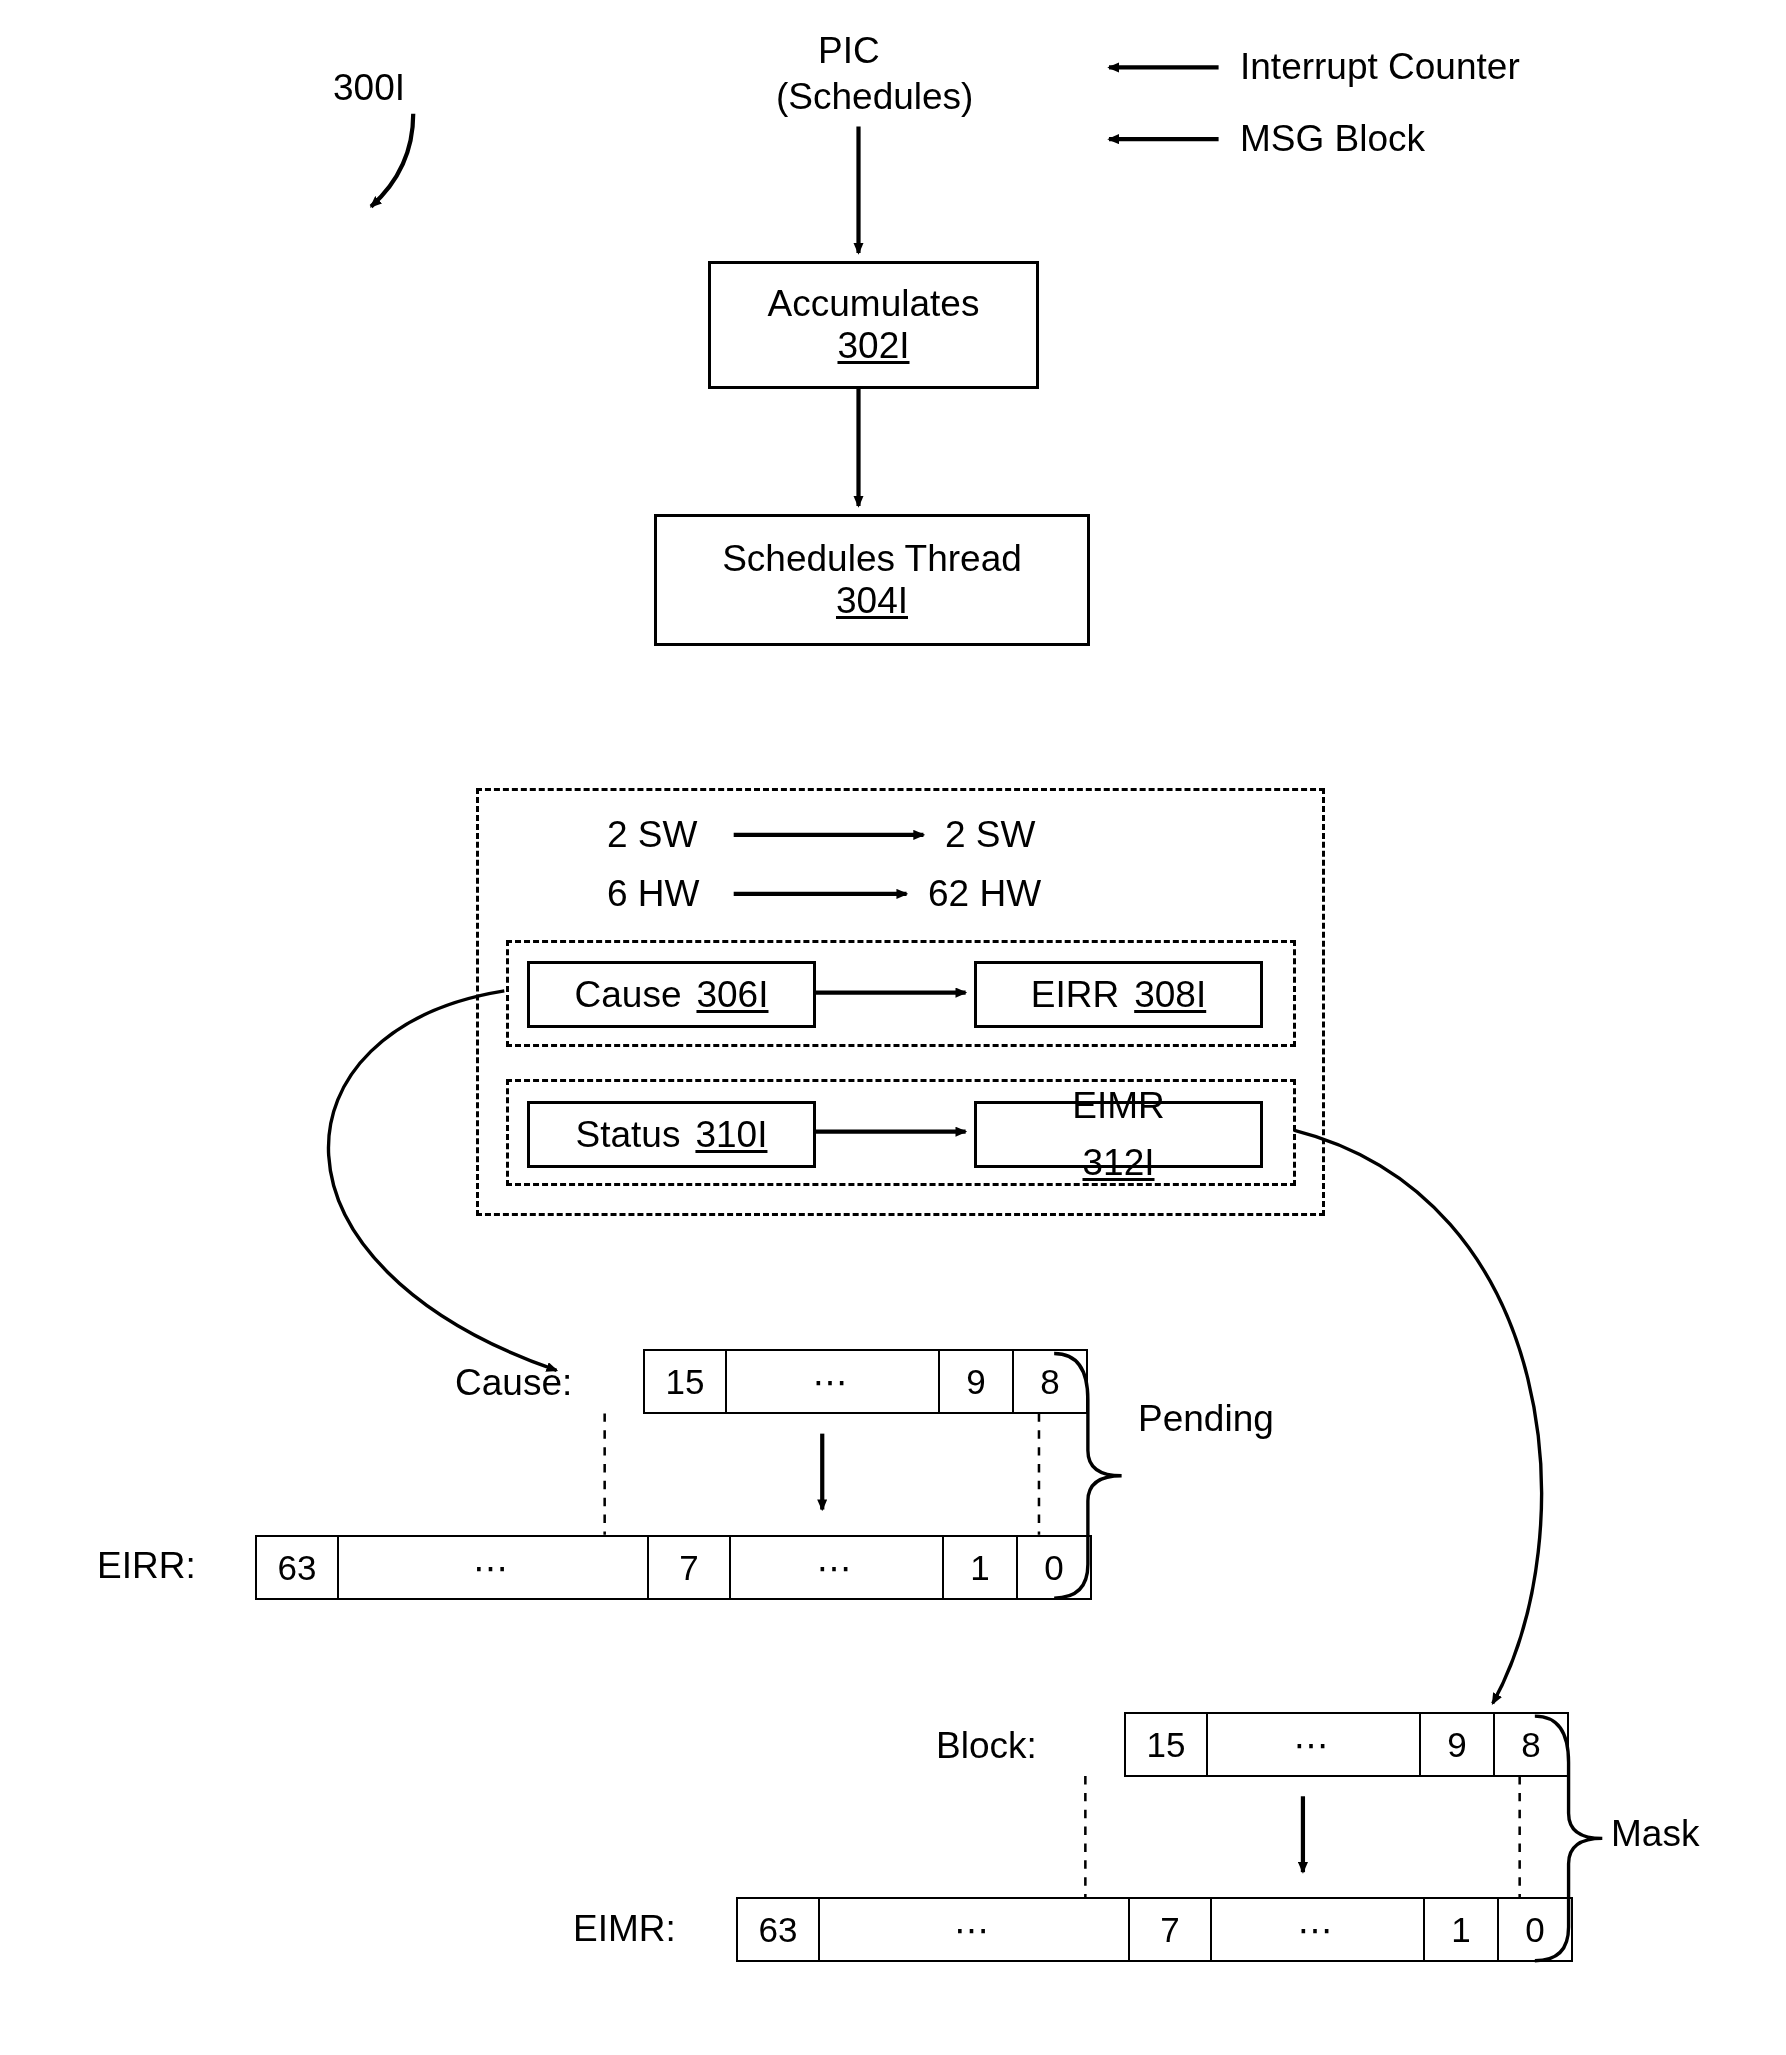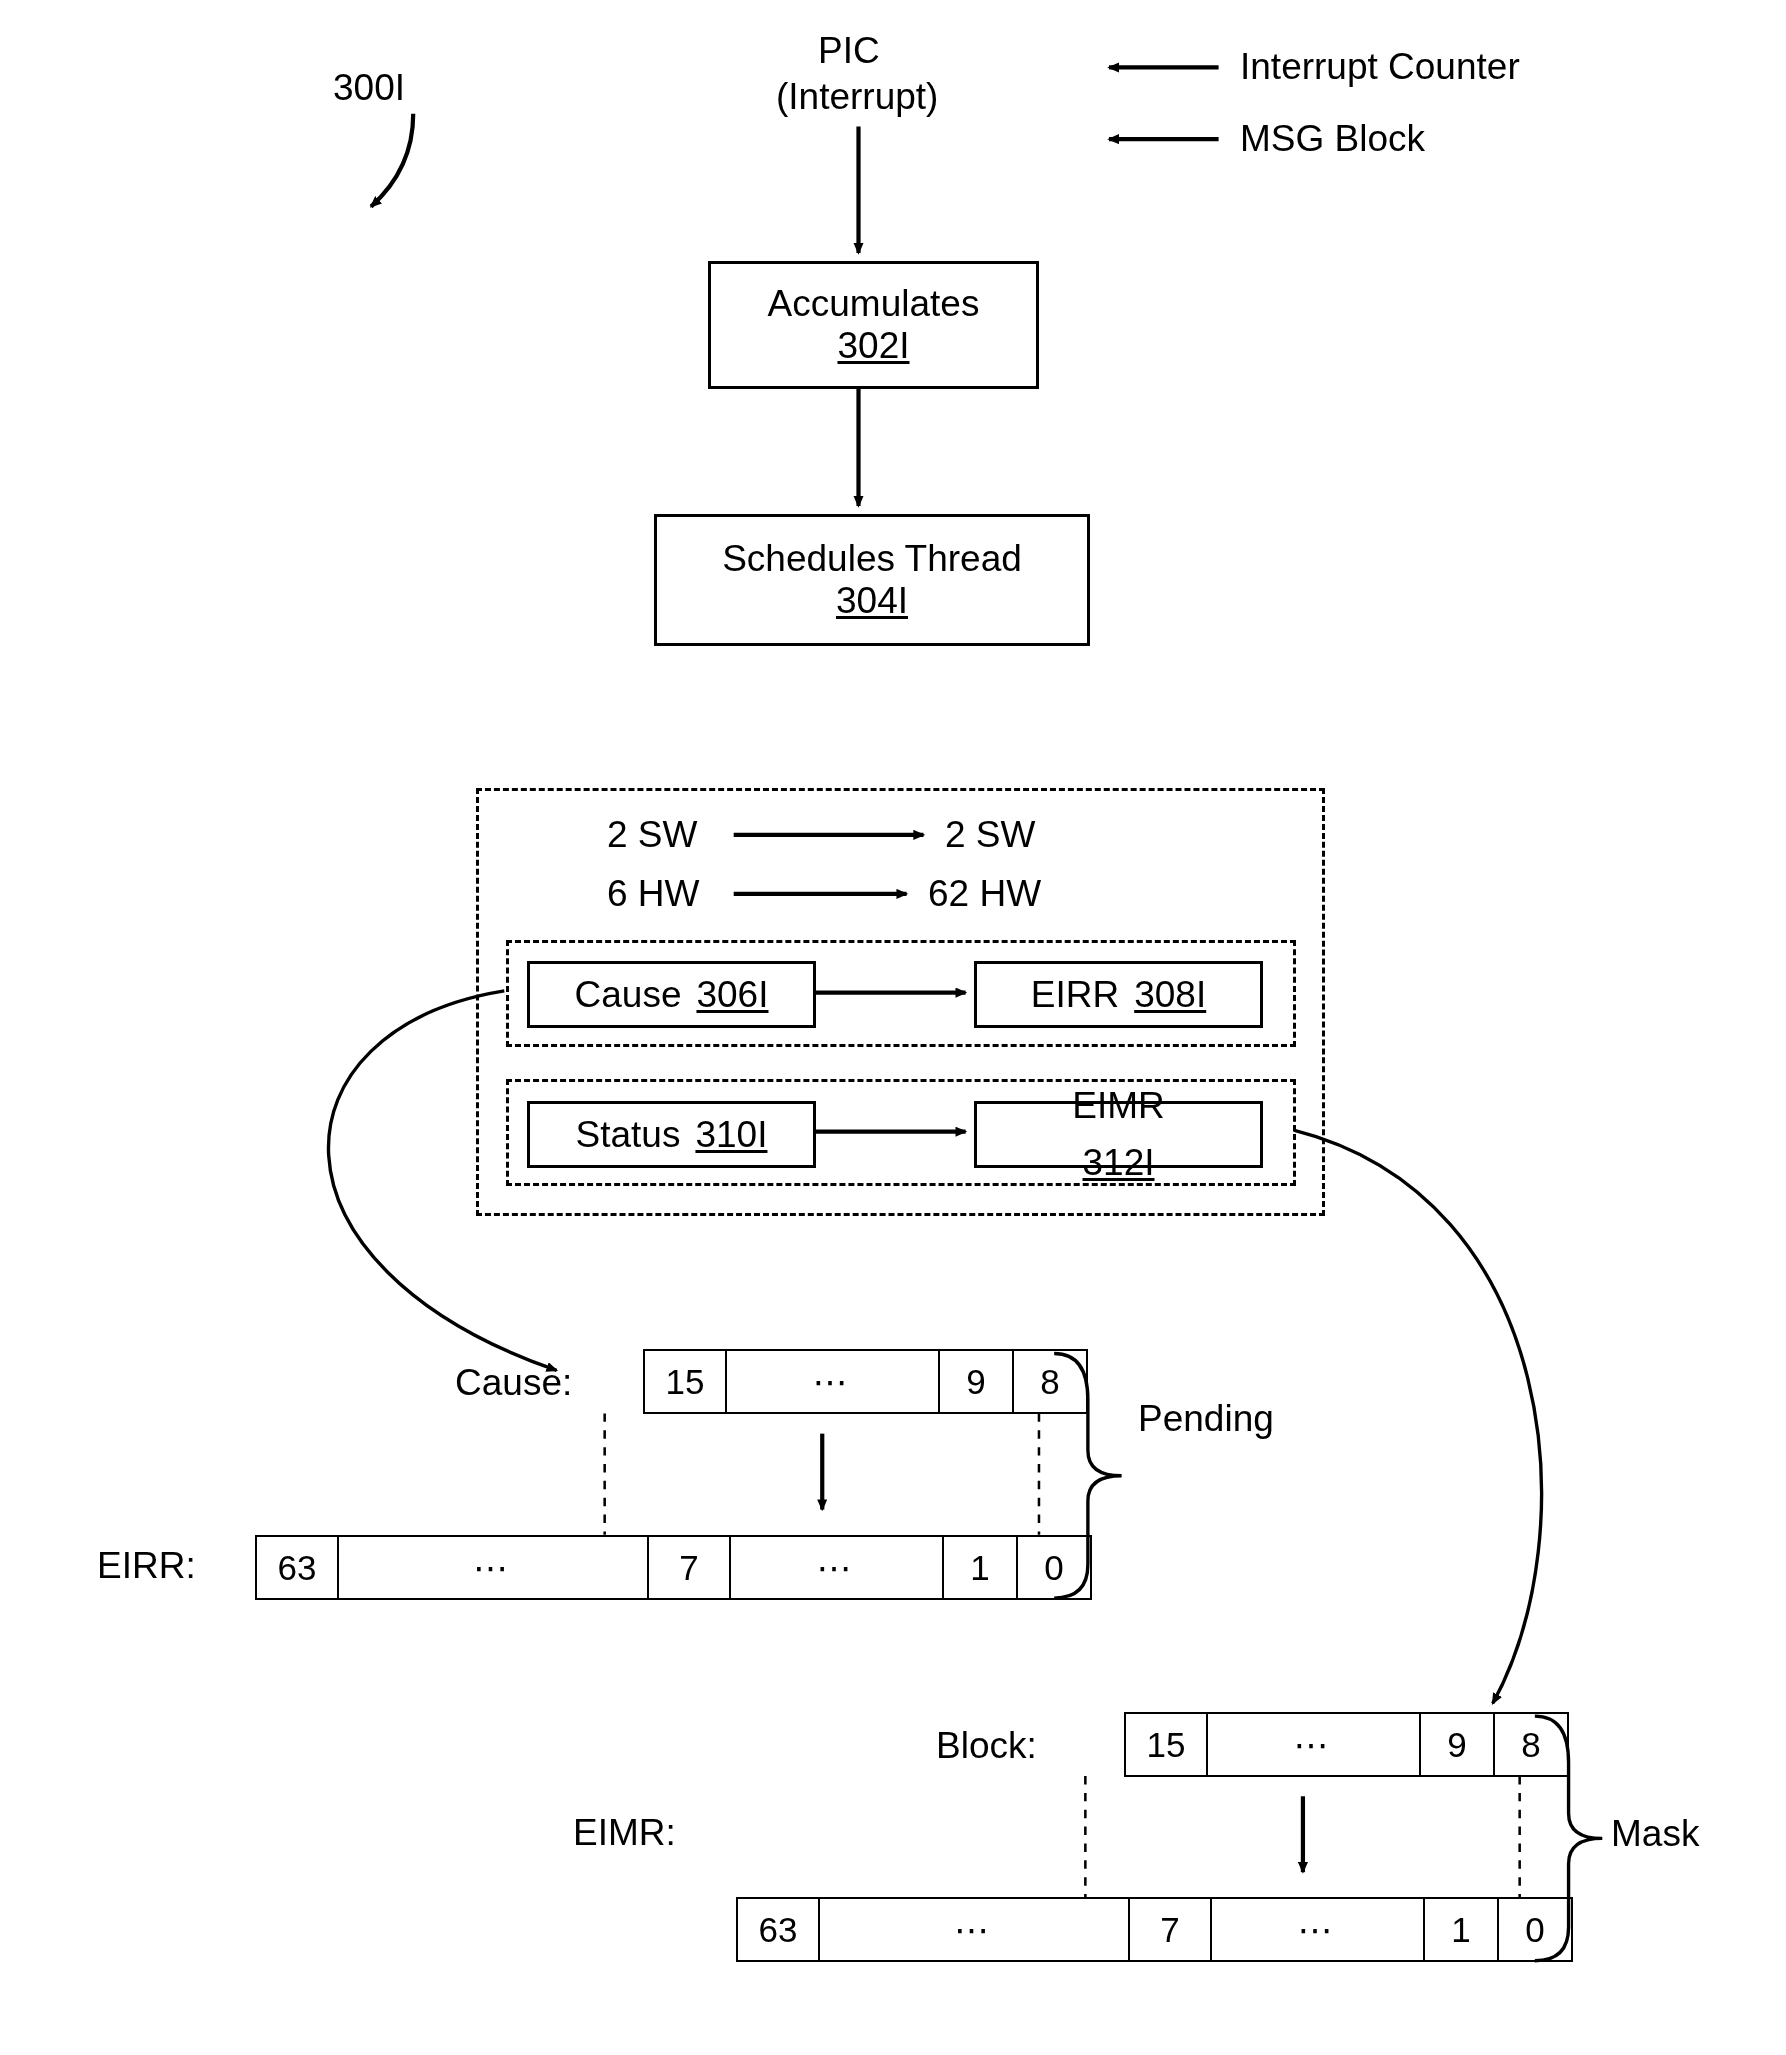--- a/index.html
+++ b/index.html
@@ -75,21 +75,21 @@
   }
 </style>
 </head>
 <body>
 
 <div class="canvas">
 
   <div class="label" style="left:333px; top:67px;">300I</div>
 
   <div class="label" style="left:818px; top:29.5px; text-align:center;">PIC</div>
-  <div class="label" style="left:776px; top:76px;">(Interrupt)</div>
+  <div class="label" style="left:776px; top:76px;">(Schedules)</div>
 
   <div class="label" style="left:1240px; top:46px;">Interrupt Counter</div>
   <div class="label" style="left:1240px; top:118px;">MSG Block</div>
 
   <div class="box-solid" style="left:708px; top:261px; width:325px; height:122px;">
     <div class="box-inner">
       <span>Accumulates</span>
       <span class="underline">302I</span>
     </div>
   </div>
@@ -156,21 +156,21 @@
   <div class="label" style="left:1138px; top:1398px;">Pending</div>
 
   <div class="label" style="left:936px; top:1725px;">Block:</div>
   <div class="cellrow" style="left:1084px; top:1712px;">
     <div class="cell" style="width:80px;">15</div>
     <div class="cell ell" style="width:211px;">⋯</div>
     <div class="cell" style="width:72px;">9</div>
     <div class="cell" style="width:72px;">8</div>
   </div>
 
-  <div class="label" style="left:573px; top:1812px;">EIMR:</div>
+  <div class="label" style="left:573px; top:1908px;">EIMR:</div>
   <div class="cellrow" style="left:696px; top:1897px;">
     <div class="cell" style="width:80px;">63</div>
     <div class="cell ell" style="width:308px;">⋯</div>
     <div class="cell" style="width:80px;">7</div>
     <div class="cell ell" style="width:211px;">⋯</div>
     <div class="cell" style="width:72px;">1</div>
     <div class="cell" style="width:72px;">0</div>
   </div>
   <div class="label" style="left:1611px; top:1813px;">Mask</div>
 

